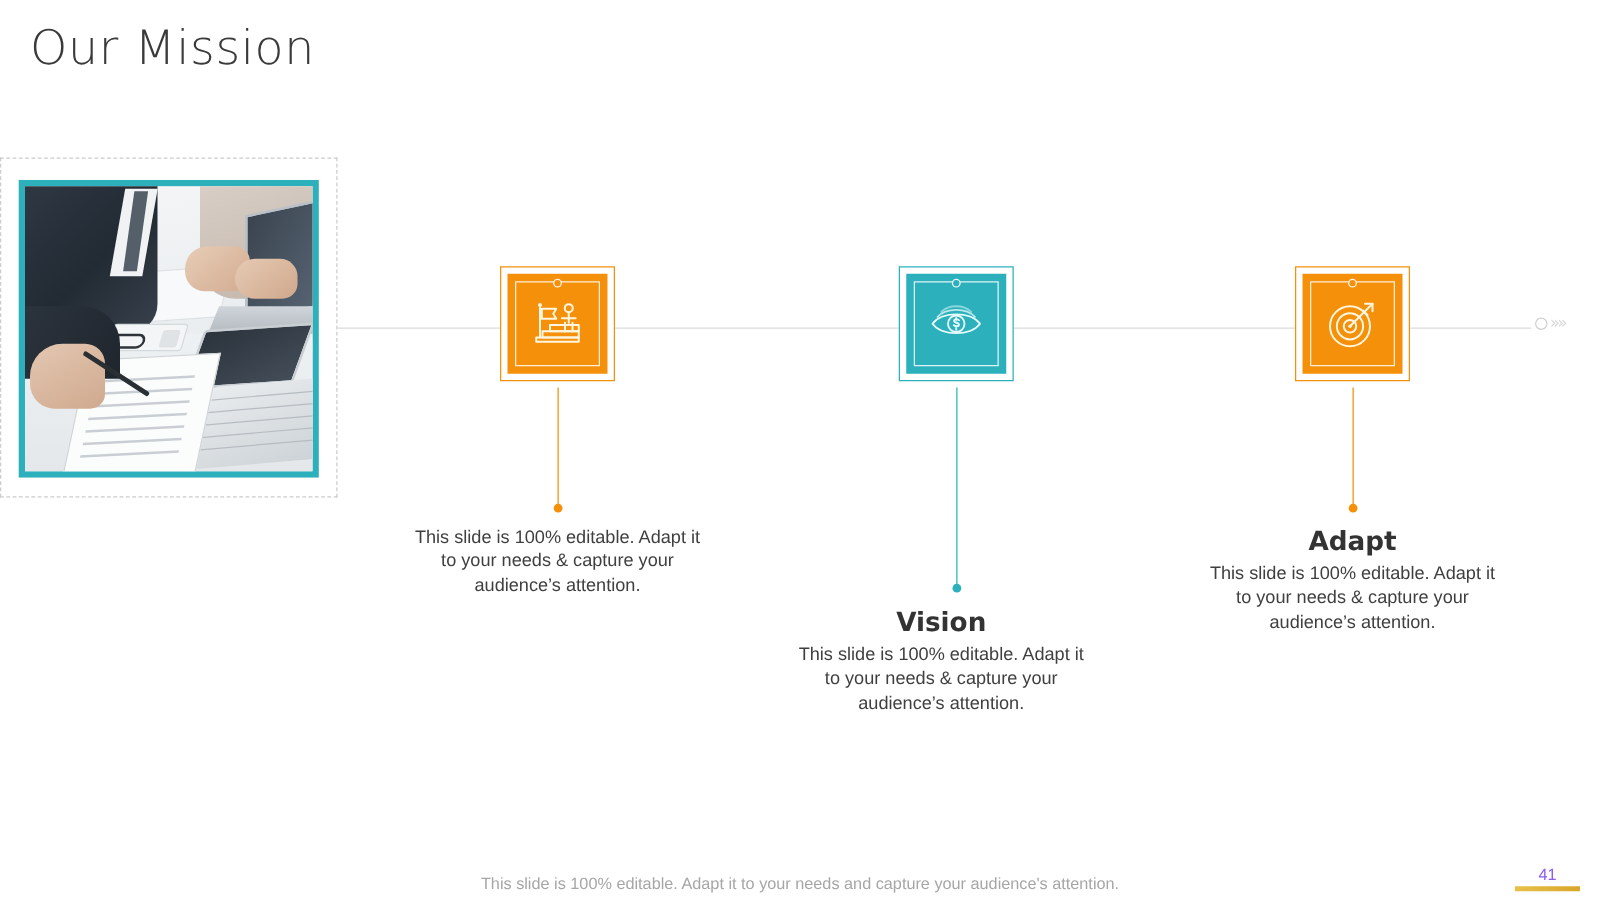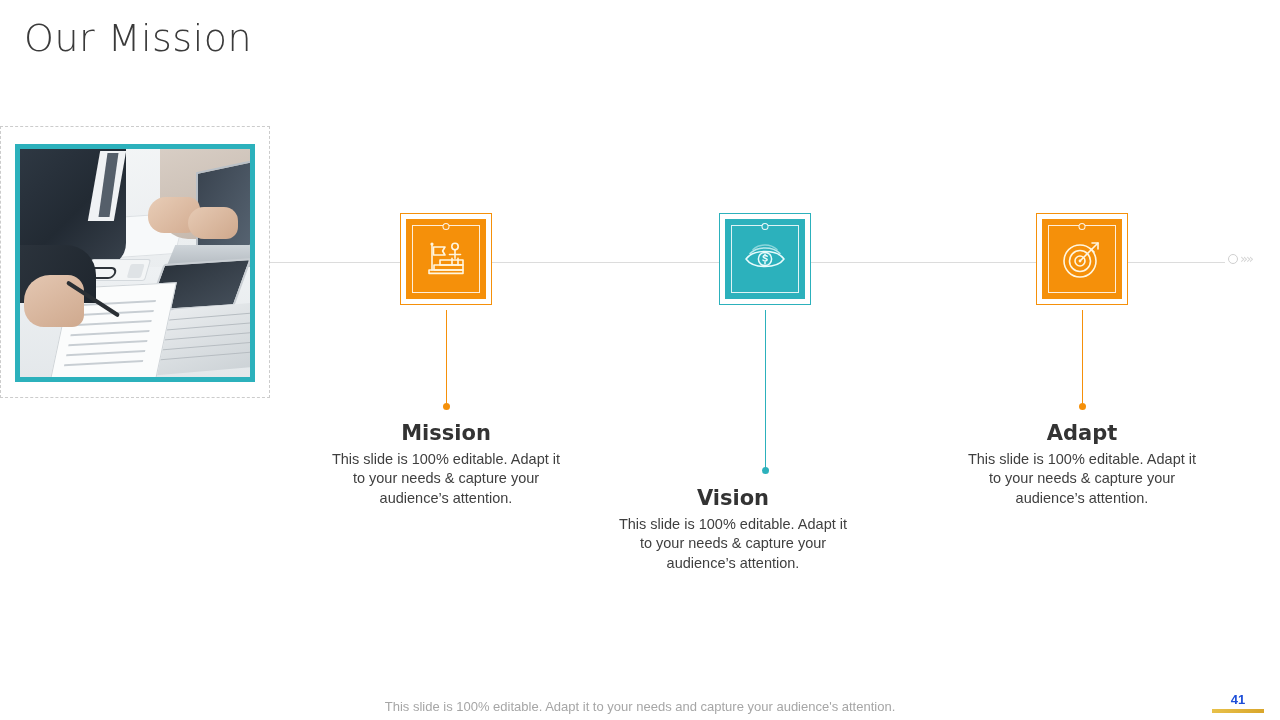--- a/index.html
+++ b/index.html
@@ -212,21 +212,21 @@
   
   .footer-note{
     position:absolute; left:0; top:699px; width:1280px;
     text-align:center; font-size:13px; color:#a6a6a6;
   }
   .page-badge{
     position:absolute; right:16px; top:693px;
     width:52px; text-align:center;
   }
   .page-badge .num{
-    font-size:13px; font-weight:bold; color:#1d4ed8;
+    font-size:13px; font-weight:normal; color:#8b5cf6;
     display:block; line-height:14px;
   }
   .page-badge .bar{
     display:block; height:4px; width:52px; margin-top:2px;
     background:linear-gradient(90deg,#e8c14a,#d9a62b);
   }
 </style>
 </head>
 <body>
 
@@ -297,21 +297,20 @@
           <path d="M17 24 H40 v5 H17 Z"></path>
         </svg>
       </div>
     </div>
   </div>
   <div class="conn" style="left:46px; top:97px; height:96px;">
     <span class="conn-dot" style="top:93px;"></span>
   </div>
 </div>
 <div class="txt" style="left:331px; top:421px;">
-  <h3>Mission</h3>
   <p>This slide is 100% editable. Adapt it to your needs &amp; capture your audience’s attention.</p>
 </div>
 
 <div class="node" style="left:719px; top:213px; color:#2CB1BC;">
   <div class="icon-outer">
     <div class="icon-box">
       <div class="icon-inset"></div>
       <div class="icon-notch"></div>
       <div class="icon-glyph">
         <svg viewBox="0 0 46 46" fill="none" stroke="#E8FBFC" stroke-width="1.5" stroke-linecap="round" stroke-linejoin="round">
@@ -322,21 +321,21 @@
           <path d="M25.2 20.2 c-.8-.9-3.9-1.2-4 .6 c0 1.6 3.9 1.2 4 2.8 c0 1.8-3.3 1.6-4.2.5"></path>
           <path d="M23 18.2 v1.6 M23 26.2 v1.6"></path>
         </svg>
       </div>
     </div>
   </div>
   <div class="conn" style="left:46px; top:97px; height:160px;">
     <span class="conn-dot" style="top:157px;"></span>
   </div>
 </div>
-<div class="txt" style="left:618px; top:486px;">
+<div class="txt" style="left:638px; top:486px;">
   <h3>Vision</h3>
   <p>This slide is 100% editable. Adapt it to your needs &amp; capture your audience’s attention.</p>
 </div>
 
 <div class="node" style="left:1036px; top:213px; color:#F5900A;">
   <div class="icon-outer">
     <div class="icon-box">
       <div class="icon-inset"></div>
       <div class="icon-notch"></div>
       <div class="icon-glyph">

